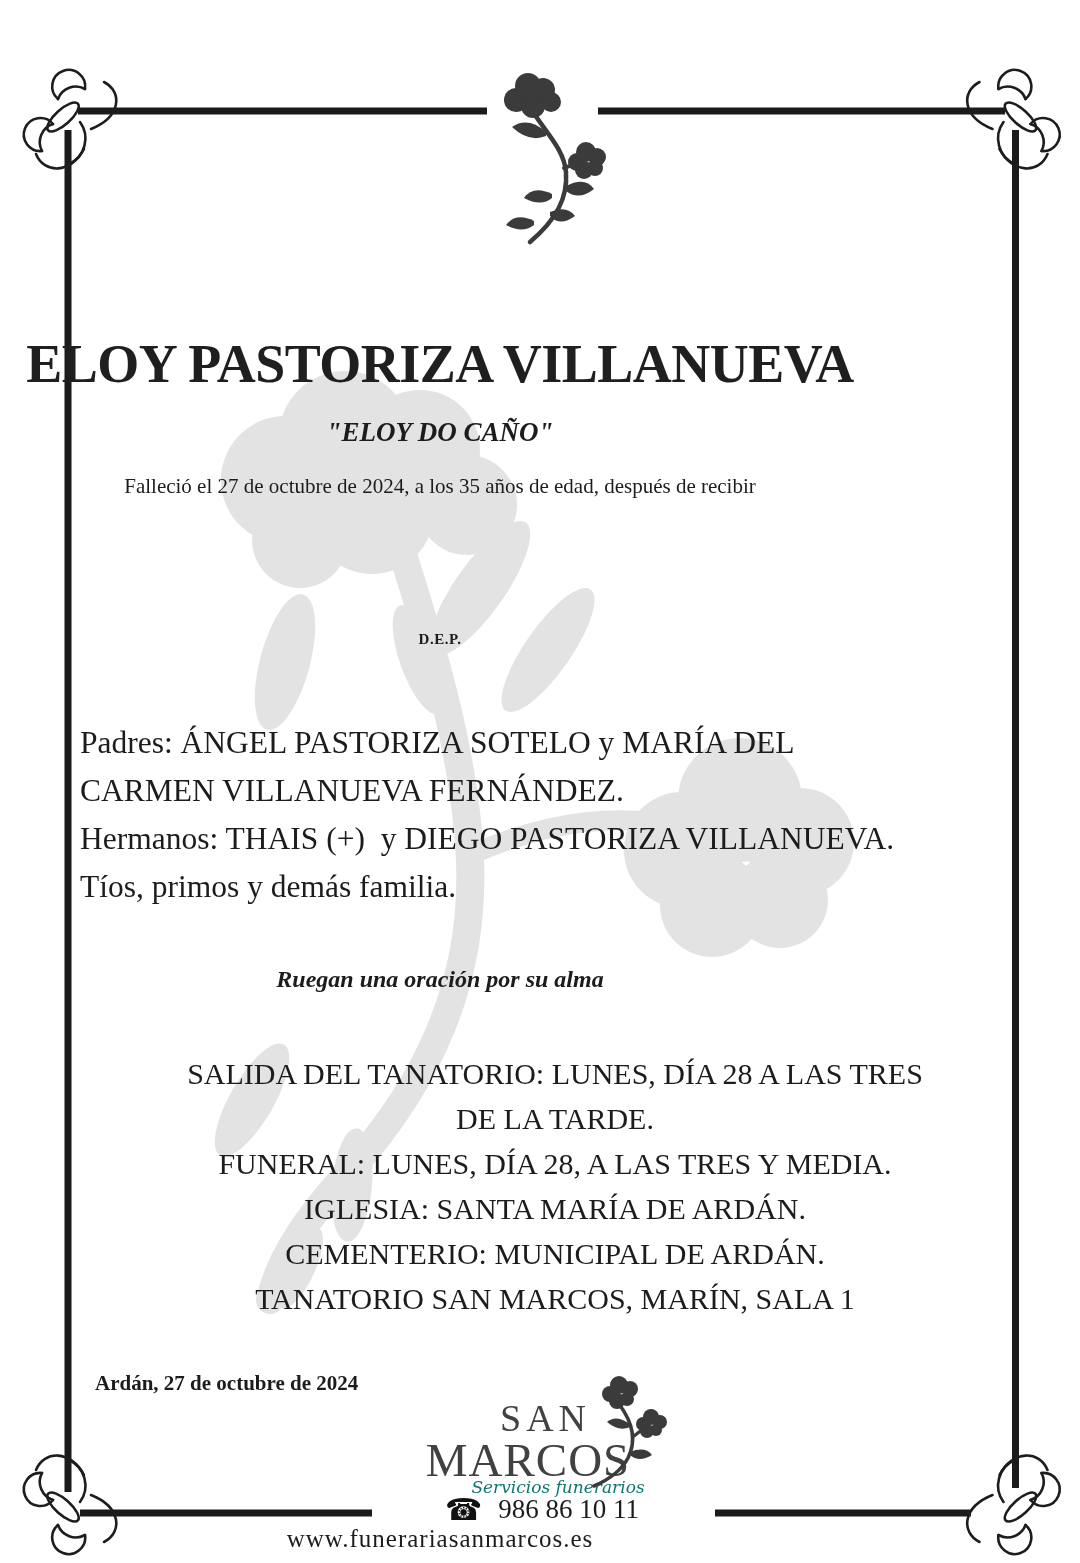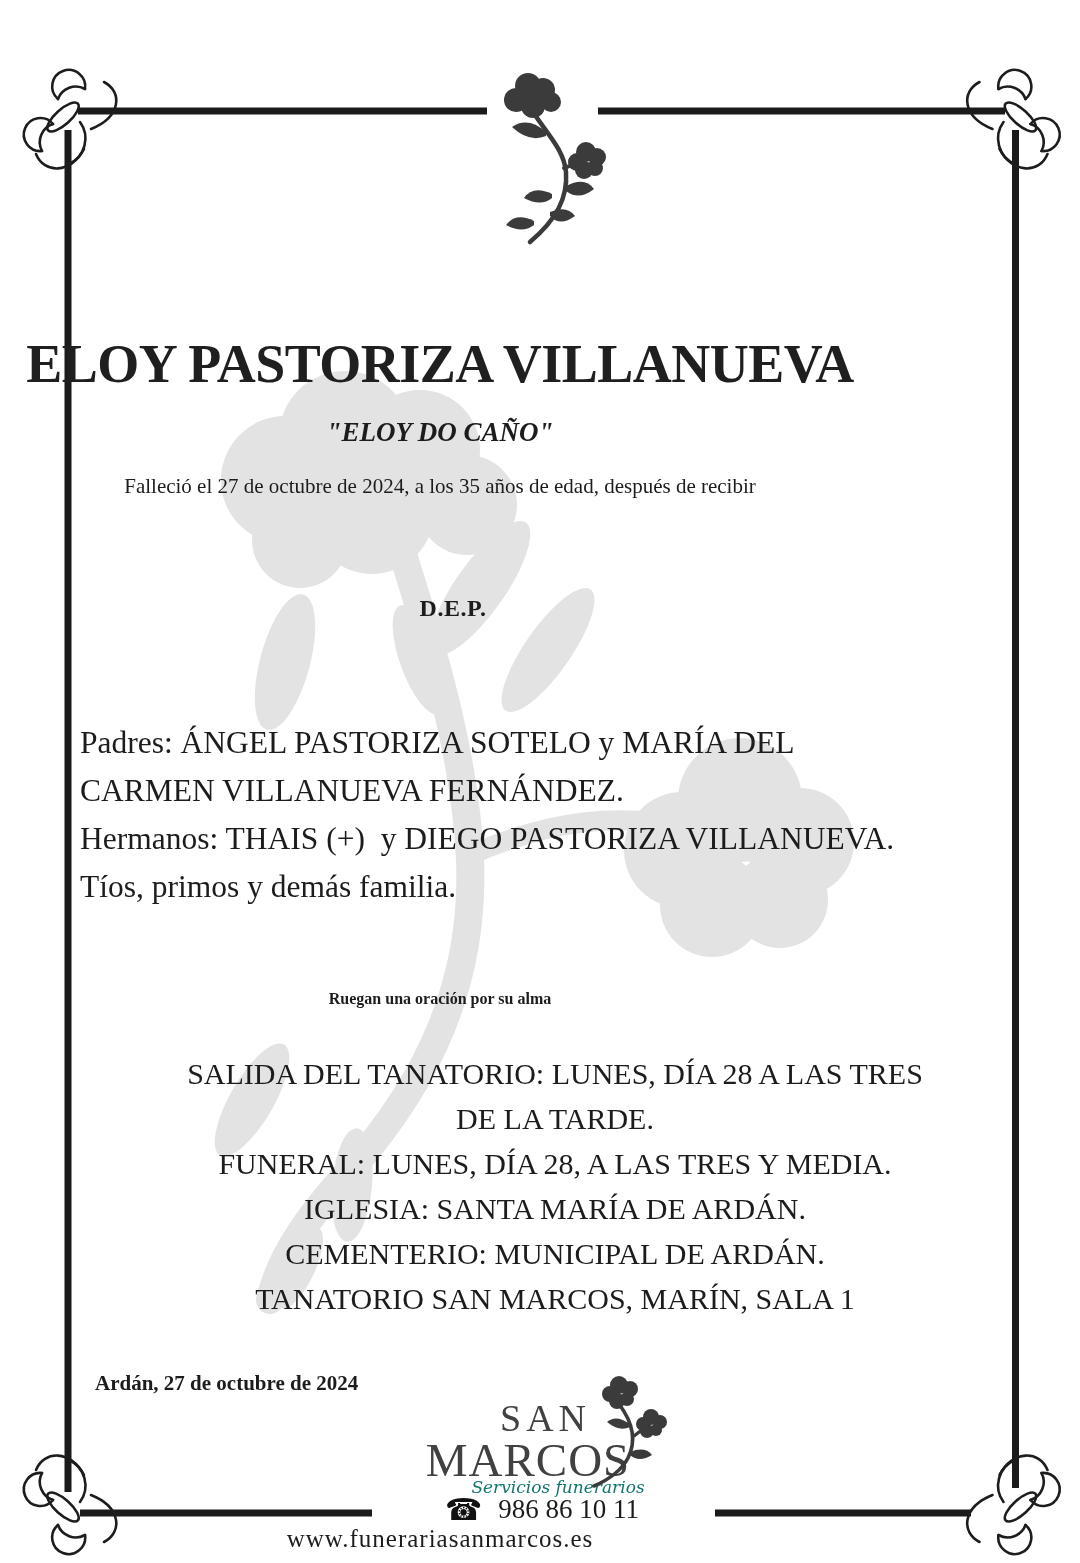--- a/index.html
+++ b/index.html
@@ -10,24 +10,24 @@
   }
   .layer { position:absolute; left:0; top:0; }
 
   
   .txt { position:absolute; margin:0; }
   .center { left:0; width:880px; text-align:center; }
 
   .title       { top:333px; font-size:54px; font-weight:bold; letter-spacing:-0.5px; color:#1f1f1f; }
   .nickname    { top:417px; font-size:27px; font-weight:bold; font-style:italic; }
   .notice      { top:471px; font-size:21px; line-height:30px; }
-  .dep         { top:595px; font-size:24px; font-weight:bold; letter-spacing:0.5px;padding-left:13px; }
+  .dep         { top:631px; font-size:15px; font-weight:bold; letter-spacing:0.5px; }
 
   .family      { top:719px; left:80px; width:935px; font-size:31.5px; line-height:48px; text-align:left; }
-  .prayer      { top:990px; font-size:16px; font-weight:bold; }
+  .prayer      { top:966px; font-size:24px; font-weight:bold; font-style:italic; }
   .services    { top:1051px; left:90px; width:930px; font-size:30px; line-height:45px; text-align:center; }
 
   .dateline    { top:1371px; left:95px; font-size:21px; font-weight:bold; }
 
   .logo-san    { top:1396px; left:500px; width:165px; 
                  font-size:38px; letter-spacing:5px; color:#414141; }
   .logo-marcos { top:1433px; left:398px; width:260px; text-align:center;
                  font-size:47px; letter-spacing:1px; color:#414141; }
   .logo-tag    { top:1477px; left:458px; width:200px; text-align:center;
                  font-family:"DejaVu Serif", serif; font-style:italic;

